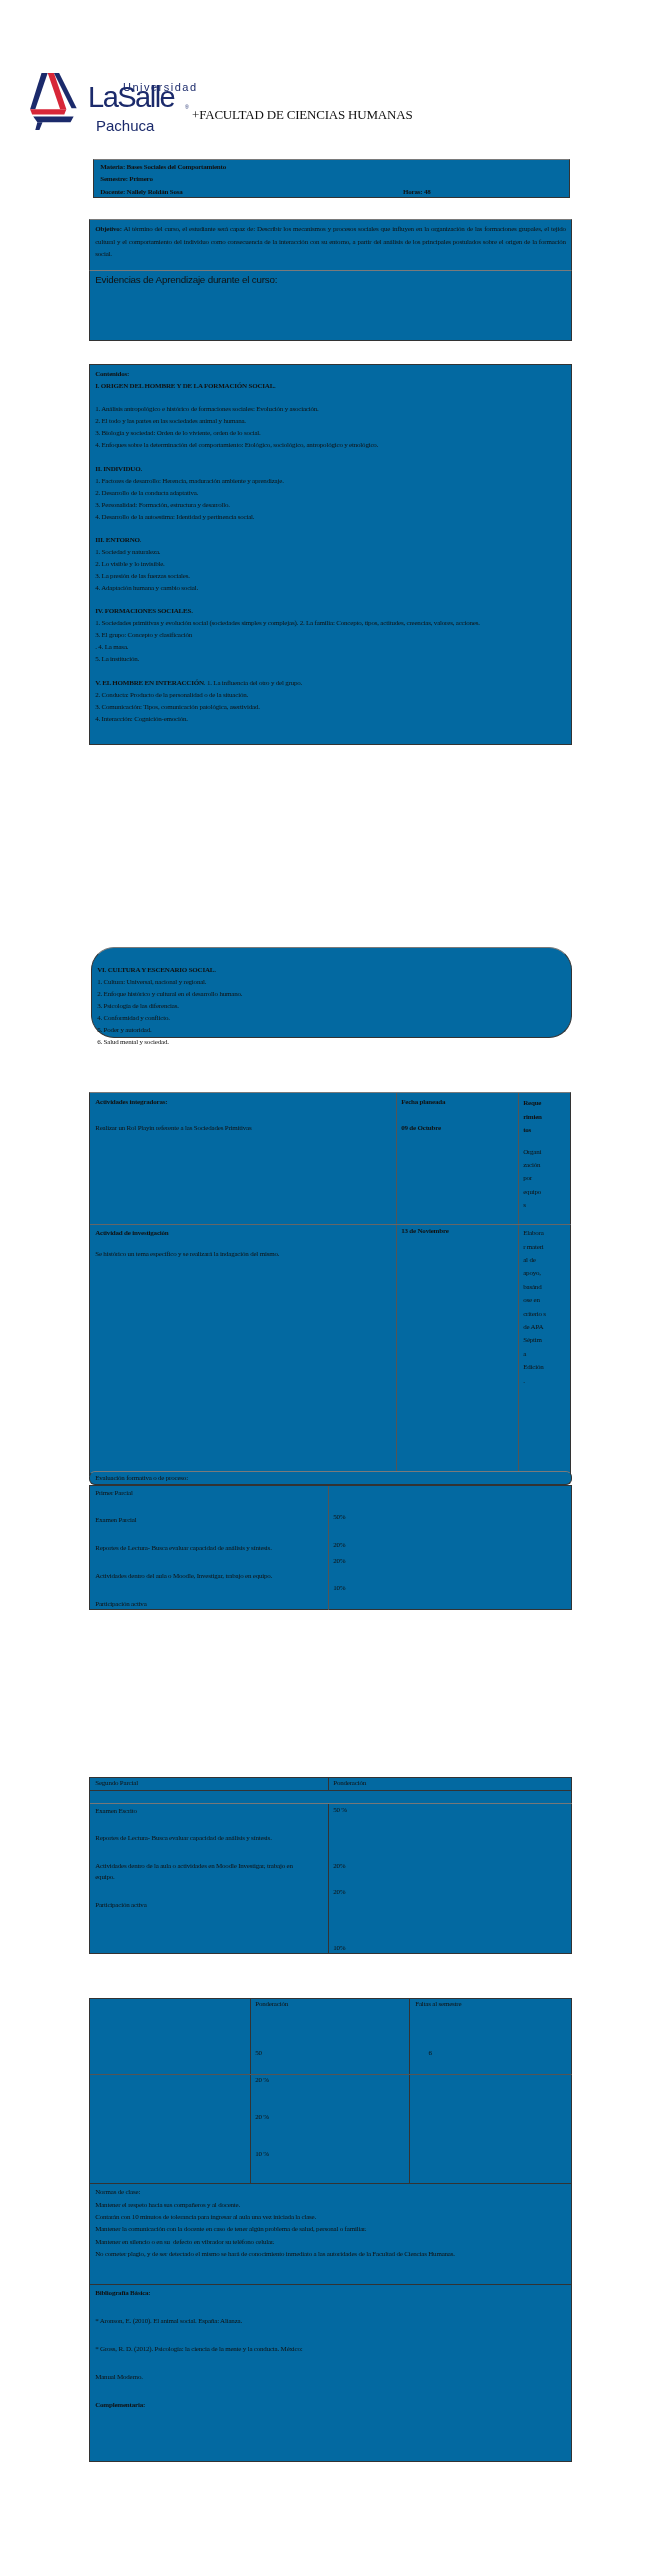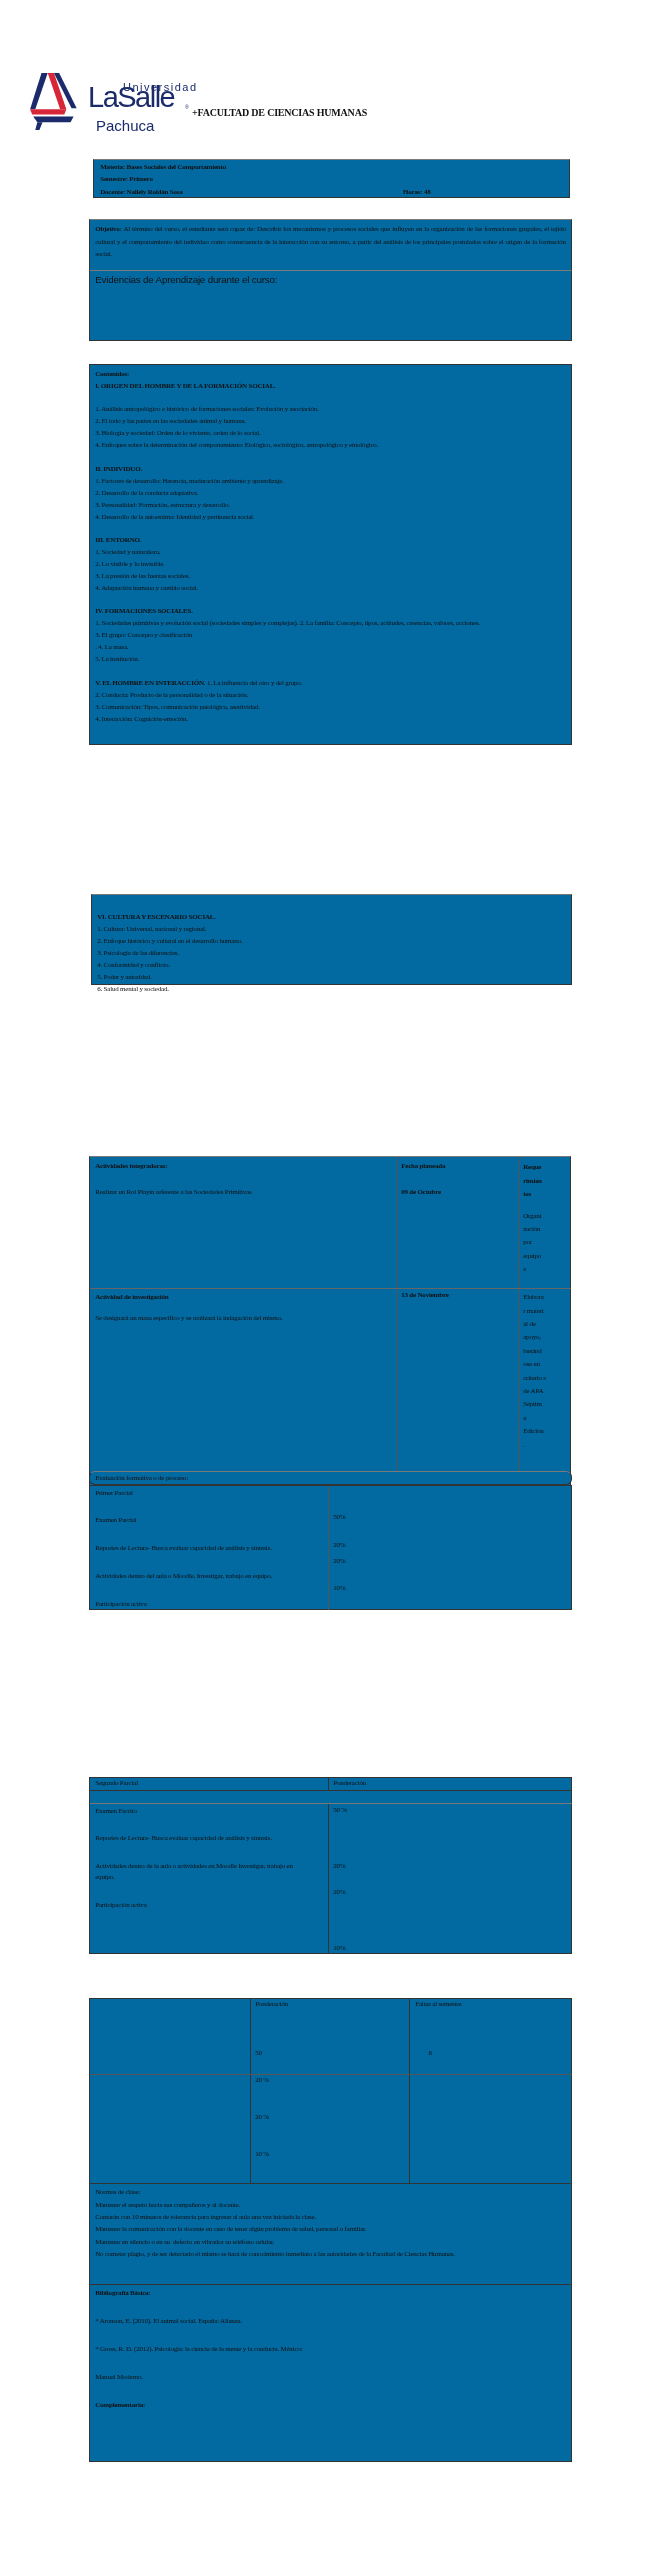--- a/index.html
+++ b/index.html
@@ -5,21 +5,21 @@
     html, body { margin:0; padding:0; background:#ffffff; }
     body { width:657px; height:3400px; position:relative; overflow:hidden;
            font-family:"Liberation Serif", "DejaVu Serif", serif; color:#111; }
     .abs { position:absolute; }
     .box { position:absolute; border:0.5px solid #333; box-sizing:border-box; background:#0369a1; }
     .topgray { border-top:1px solid #7a7a7a; }
     .cond { font-family:"Liberation Serif", serif; font-size:7px; line-height:9.3px; letter-spacing:-0.2px; }
     .b { font-weight:bold; }
     .logo { left:30px; top:68px; width:170px; height:77px; }
     .logo-word { font-family:"Liberation Sans", sans-serif; color:#1b2a6b; position:absolute; }
-    .facultad { left:192px; top:107px; font-size:10px; font-weight:bold; letter-spacing:-0.2px; }
+    .facultad { left:192px; top:107px; font-size:13px; font-weight:normal; letter-spacing:-0.2px; }
     .cell { position:absolute; box-sizing:border-box; padding:2.1px 4.1px; }
     .vline { position:absolute; width:0.5px; background:#555; }
     .hline { position:absolute; height:0.5px; background:#333; }
     .evid-title { font-family:"Liberation Sans", sans-serif; font-size:9.8px; line-height:13.4px; letter-spacing:-0.2px; }
     .evid-body { font-family:"Liberation Sans", sans-serif; font-size:9.8px; line-height:16.5px; letter-spacing:-0.2px; }
     .justify { text-align:justify; }
     .narrow { width:20.6px; word-wrap:break-word; }
   </style>
 </head>
 <body>
@@ -80,51 +80,51 @@
   <div>3. El grupo: Concepto y clasificación</div>
   <div>. 4. La masa.</div>
   <div> 5. La institución.</div>
   <div style="height:11.3px"></div>
   <div><span class="b"> V. EL HOMBRE EN INTERACCIÓN</span><span>. 1. La influencia del otro y del grupo.</span></div>
   <div> 2. Conducta: Producto de la personalidad o de la situación.</div>
   <div> 3. Comunicación: Tipos, comunicación patológica, asertividad.</div>
   <div> 4. Interacción: Cognición-emoción.</div>
 </div>
 
-<div class="box topgray cond" style="left:91px;top:894px;width:481px;height:91px;padding:15.5px 5.2px 3.1px;line-height:12px;">
+<div class="box topgray cond" style="left:91px;top:947px;width:481px;height:91px;padding:15.5px 5.2px 3.1px;line-height:12px;border-radius:23px;">
   <div class="b">VI. CULTURA Y ESCENARIO SOCIAL.</div>
   <div>1. Cultura: Universal, nacional y regional.</div>
   <div>2. Enfoque histórico y cultural en el desarrollo humano.</div>
   <div>3. Psicología de las diferencias.</div>
   <div> 4. Conformidad y conflicto.</div>
   <div>5. Poder y autoridad.</div>
   <div> 6. Salud mental y sociedad.</div>
 </div>
 
-<div class="box topgray cond" style="left:89px;top:1156px;width:482px;height:384px;">
+<div class="box topgray cond" style="left:89px;top:1092px;width:482px;height:384px;">
   <div class="vline" style="left:306px;top:0;height:383px;"></div>
   <div class="vline" style="left:428px;top:0;height:383px;"></div>
   <div class="hline" style="left:0;top:131px;width:481px;background:#666;"></div>
 
   <div class="cell" style="left:0;top:0;width:306px;padding:4.1px 5.2px;line-height:11.3px;">
     <div class="b">Actividades integradoras:</div>
     <div style="margin-top:14.4px;">Realizar un Rol Playin referente a las Sociedades Primitivas</div>
   </div>
   <div class="cell" style="left:306px;top:0;width:122px;padding:4.1px 5.2px;line-height:11.3px;">
     <div class="b">Fecha planeada</div>
     <div class="b" style="margin-top:14.4px;">09 de Octubre</div>
   </div>
   <div class="cell" style="left:428px;top:0;width:53px;padding:4.1px 5.2px;line-height:13.4px;">
     <div class="b narrow">Reque rimien tos</div>
     <div class="narrow" style="margin-top:8.2px;">Organi zación por equipo s</div>
   </div>
 
   <div class="cell" style="left:0;top:132px;width:306px;padding:2.1px 5.2px;line-height:13.4px;">
     <div class="b">Actividad de investigación</div>
-    <div style="margin-top:7.2px;width:291px;">Se designará un masa específico y se realizará la indagación del mismo.</div>
+    <div style="margin-top:7.2px;width:291px;">Se histórico un tema específico y se realizará la indagación del mismo.</div>
   </div>
   <div class="cell" style="left:306px;top:132px;width:122px;padding:2.1px 5.2px;">
     <div class="b">13 de Noviembre</div>
   </div>
   <div class="cell" style="left:428px;top:132px;width:53px;padding:2.1px 5.2px;line-height:13.4px;">
     <div class="narrow" style="width:23px;">Elabora r materi al de apoyo, basánd ose en criterio s de APA Séptim a Edición .</div>
   </div>
 </div>
 
 <div class="box topgray cond" style="left:89px;top:1471px;width:483px;height:14.4px;padding:1.5px 5.2px;border-radius:6px;">

